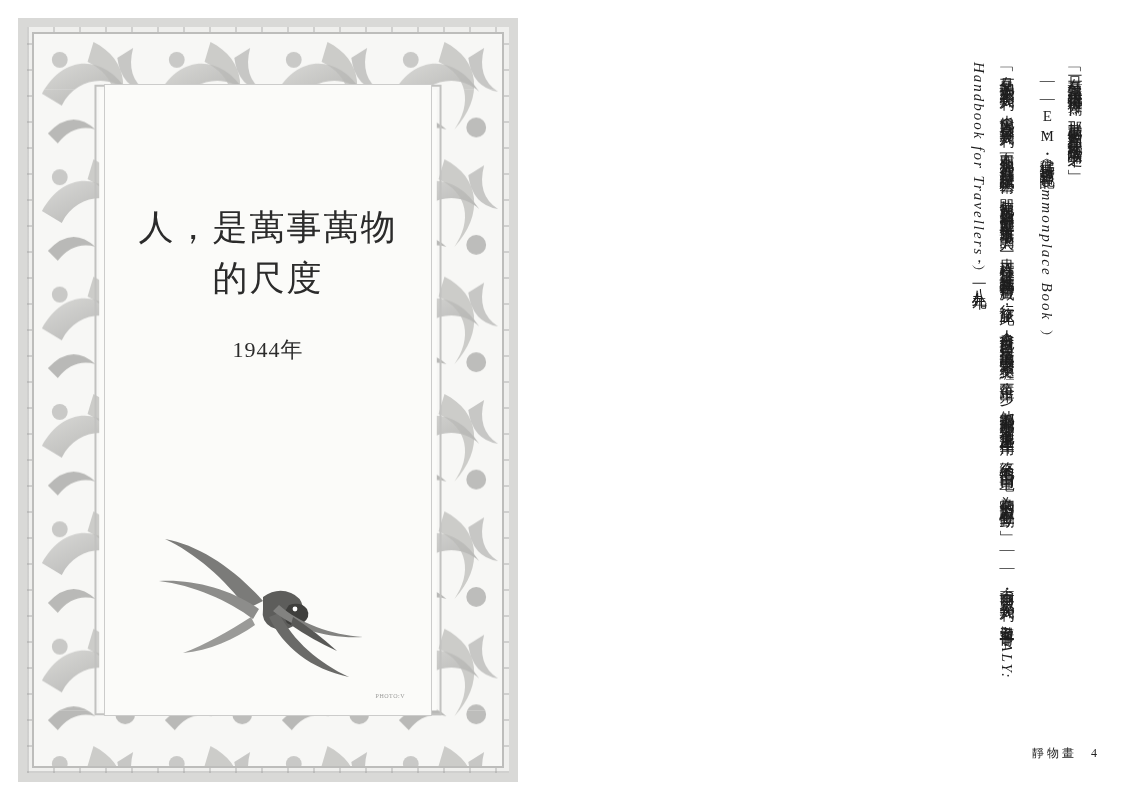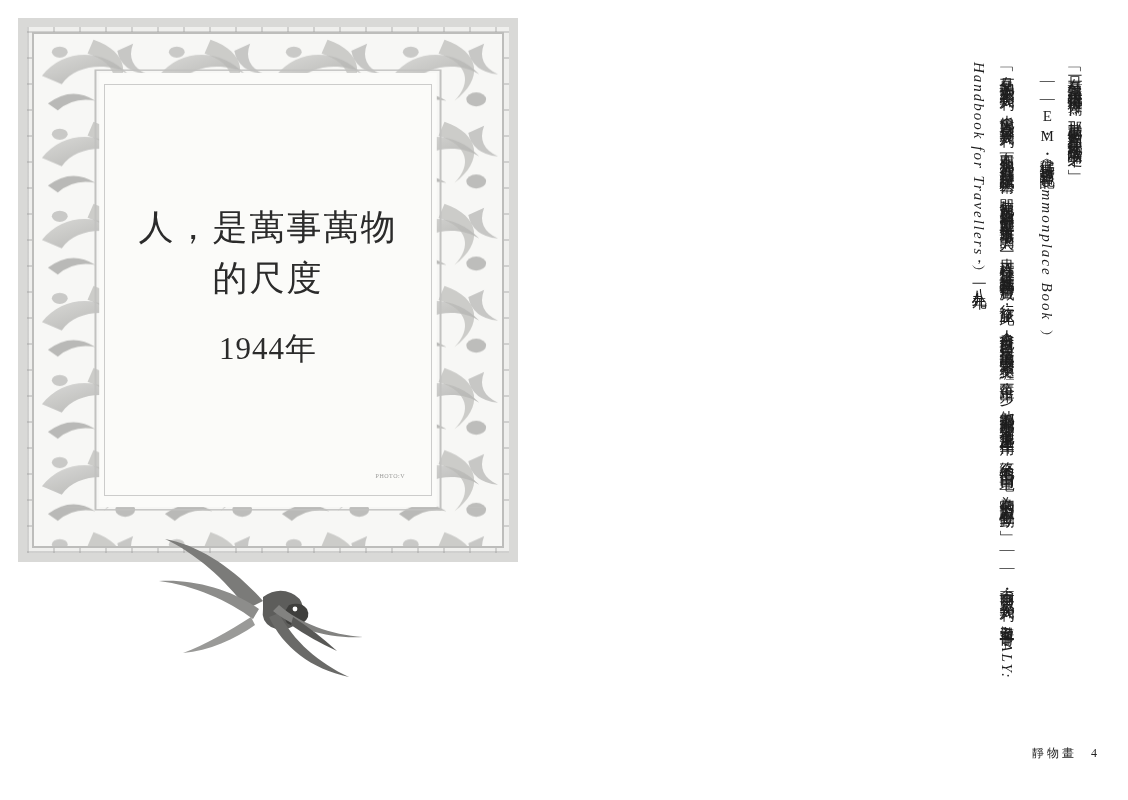--- a/index.html
+++ b/index.html
@@ -15,21 +15,21 @@
     overflow: hidden;
     font-family: "Liberation Serif", serif;
   }
 
   
   .plate {
     position: absolute;
     left: 18px;
     top: 18px;
     width: 500px;
-    height: 544px;
+    height: 764px;
     background: #f4f4f2;
     box-sizing: border-box;
   }
   .plate-border-outer {
     position: absolute;
     inset: 0;
     border: 9px solid #d9d9d7;
     box-sizing: border-box;
     background:
       repeating-linear-gradient(90deg, rgba(150,150,150,0.35) 0 2px, rgba(0,0,0,0) 2px 26px),
@@ -72,22 +72,22 @@
     color: #2b2b2b;
   }
   .plate-title {
     font-size: 35px;
     line-height: 1.45;
     letter-spacing: 2px;
     font-family: "Liberation Serif", serif;
     white-space: pre-line;
   }
   .plate-year {
-    margin-top: 23px;
-    font-size: 31px;
+    margin-top: 30px;
+    font-size: 22px;
     letter-spacing: 1px;
   }
   .bird {
     position: absolute;
     left: 50%;
     transform: translateX(-50%);
     top: 420px;
     width: 250px;
     height: 180px;
   }

